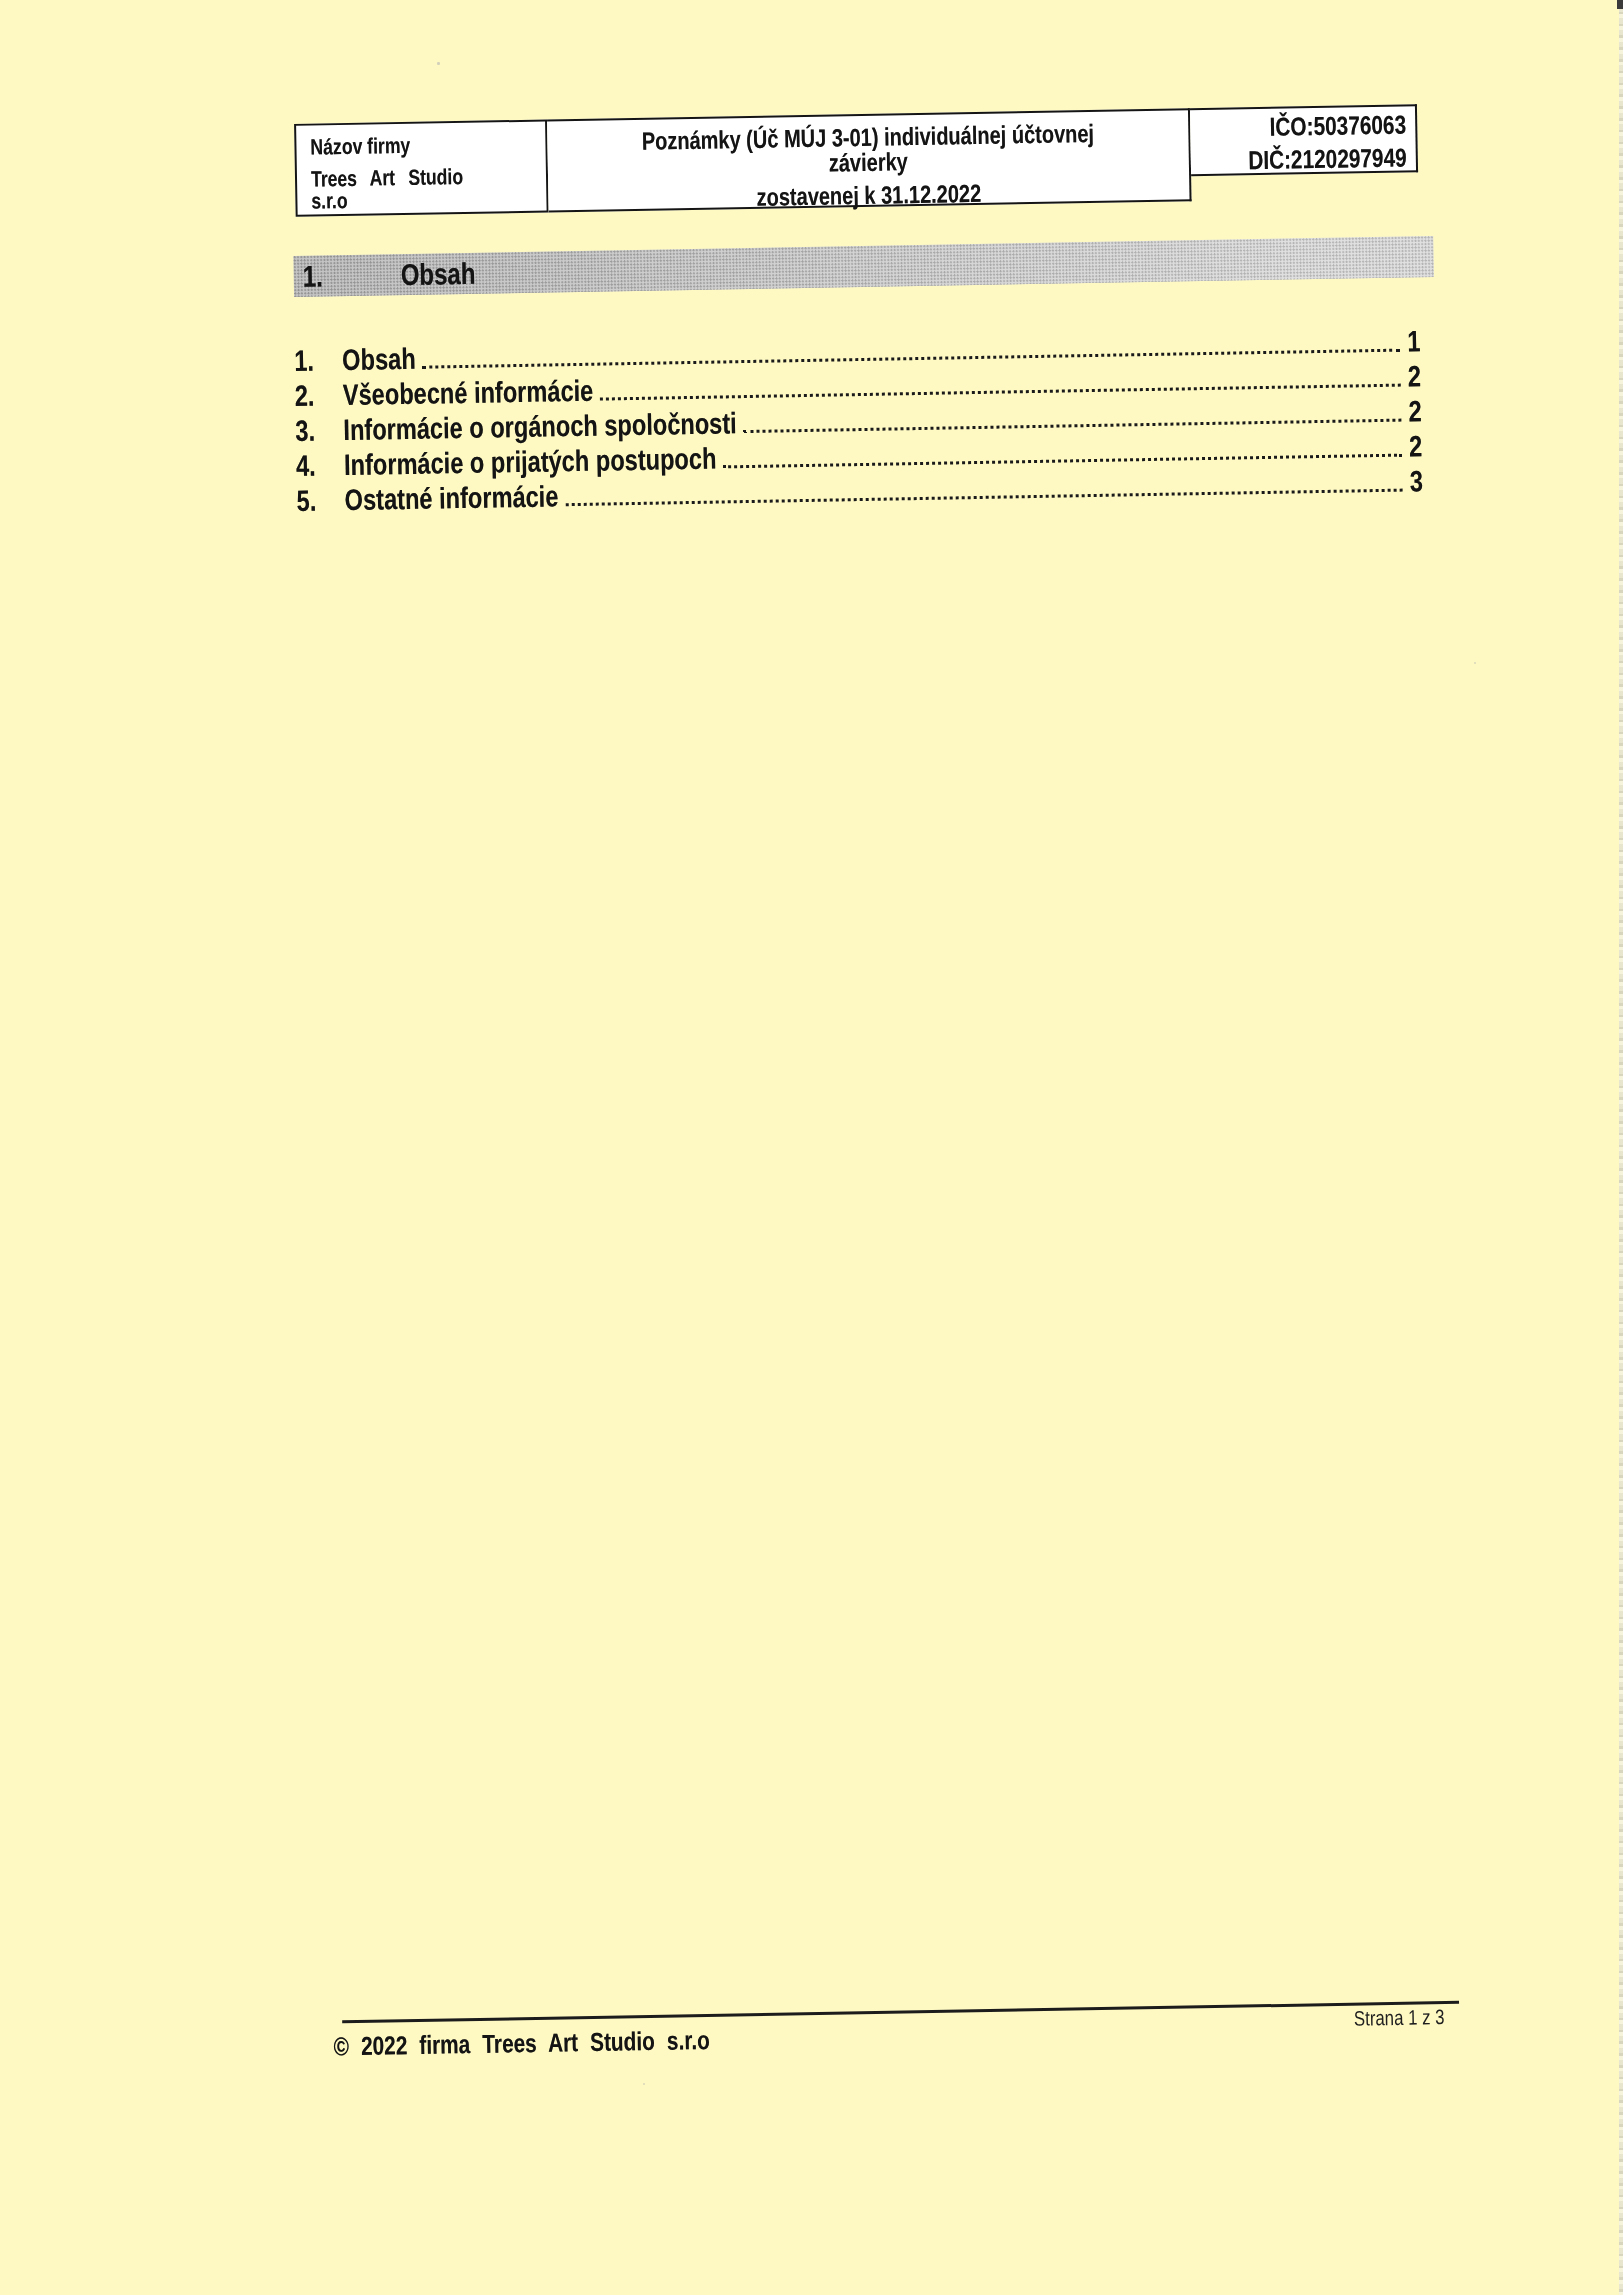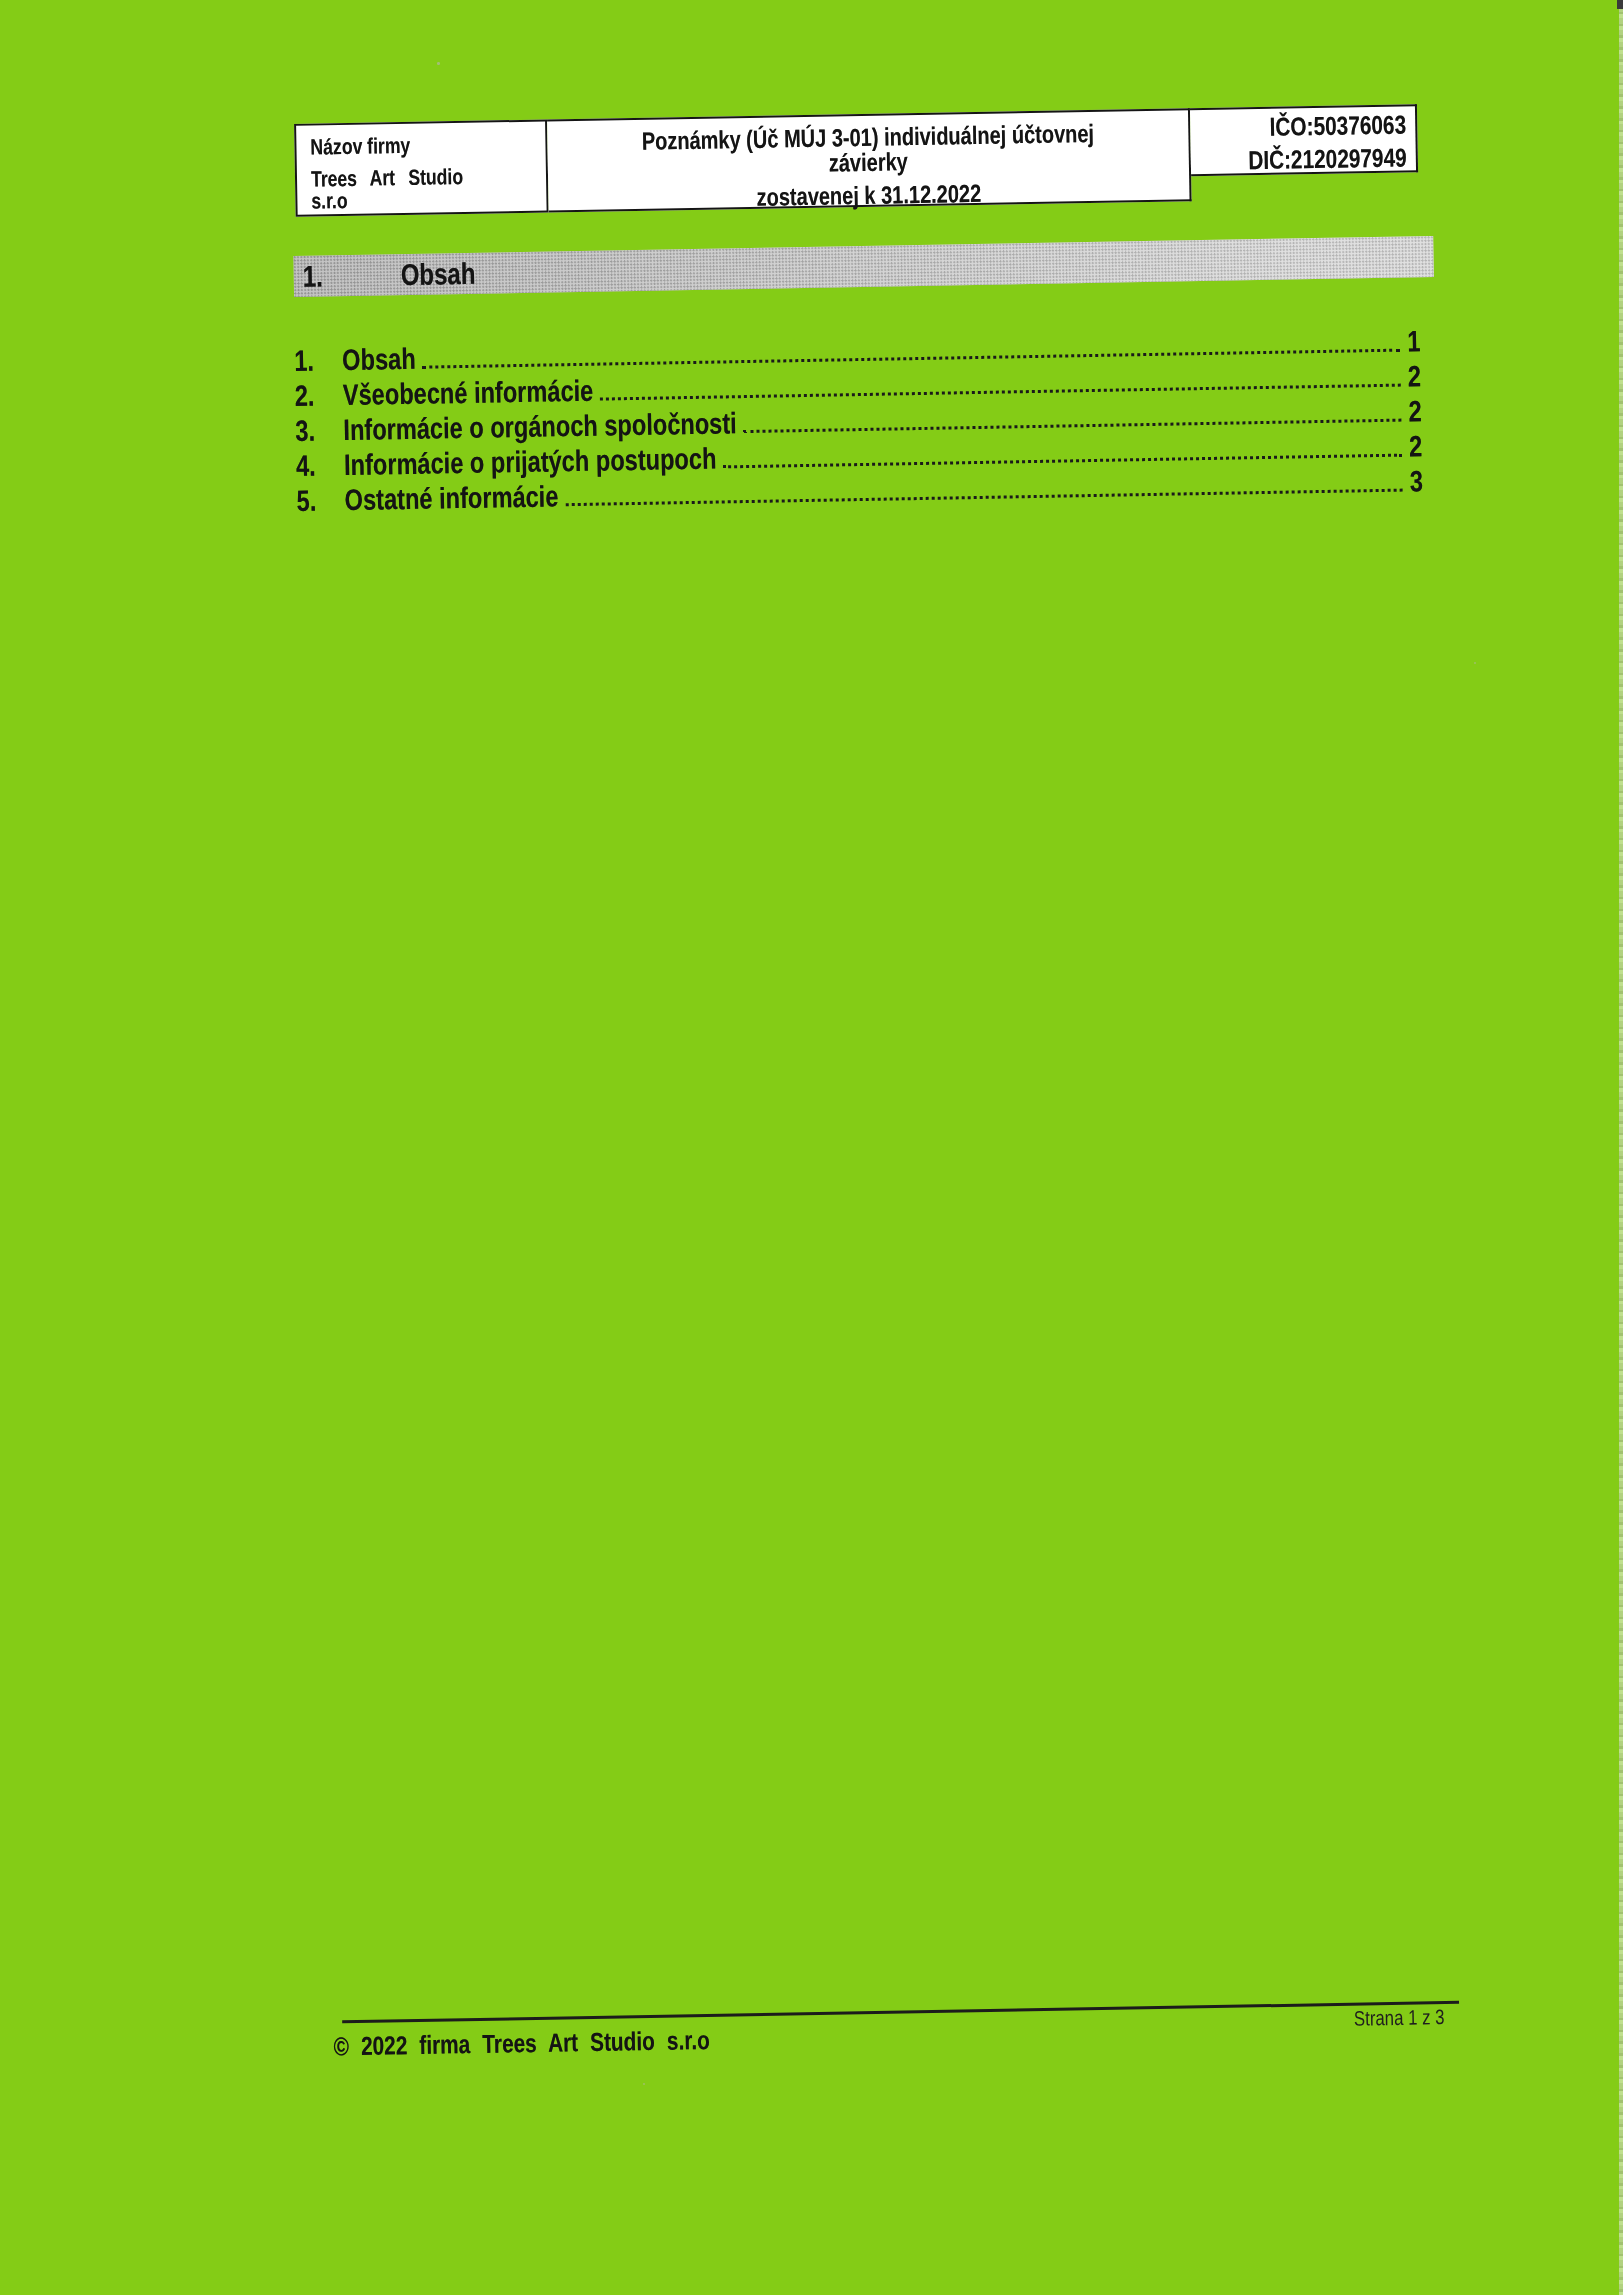--- a/index.html
+++ b/index.html
@@ -1,20 +1,20 @@
 <!DOCTYPE html>
 <html style="font-size:10.5px"><head>
 <meta charset="utf-8">
 <style>
   html,body{margin:0;padding:0;}
   body{
     width:1623px;height:2295px;background:#ffffff;position:relative;overflow:hidden;
     font-family:"Liberation Sans","DejaVu Sans",sans-serif;color:#141414;
   }
-  .page{position:absolute;inset:0;background:#84cc16;}
+  .page{position:absolute;inset:0;background:#fef9c3;}
   .tilt{position:absolute;inset:0;transform:rotate(-1deg);transform-origin:812px 1147px;}
 
   
   .sx,.sxc,.sxr{display:inline-block;transform:scaleX(0.8);}
   .sx{transform-origin:0 100%;}
   .sxc{transform-origin:50% 100%;}
   .sxr{transform-origin:100% 100%;}
 
   
   .hdr{position:absolute;left:312px;top:115px;width:1123px;display:flex;align-items:flex-start;

